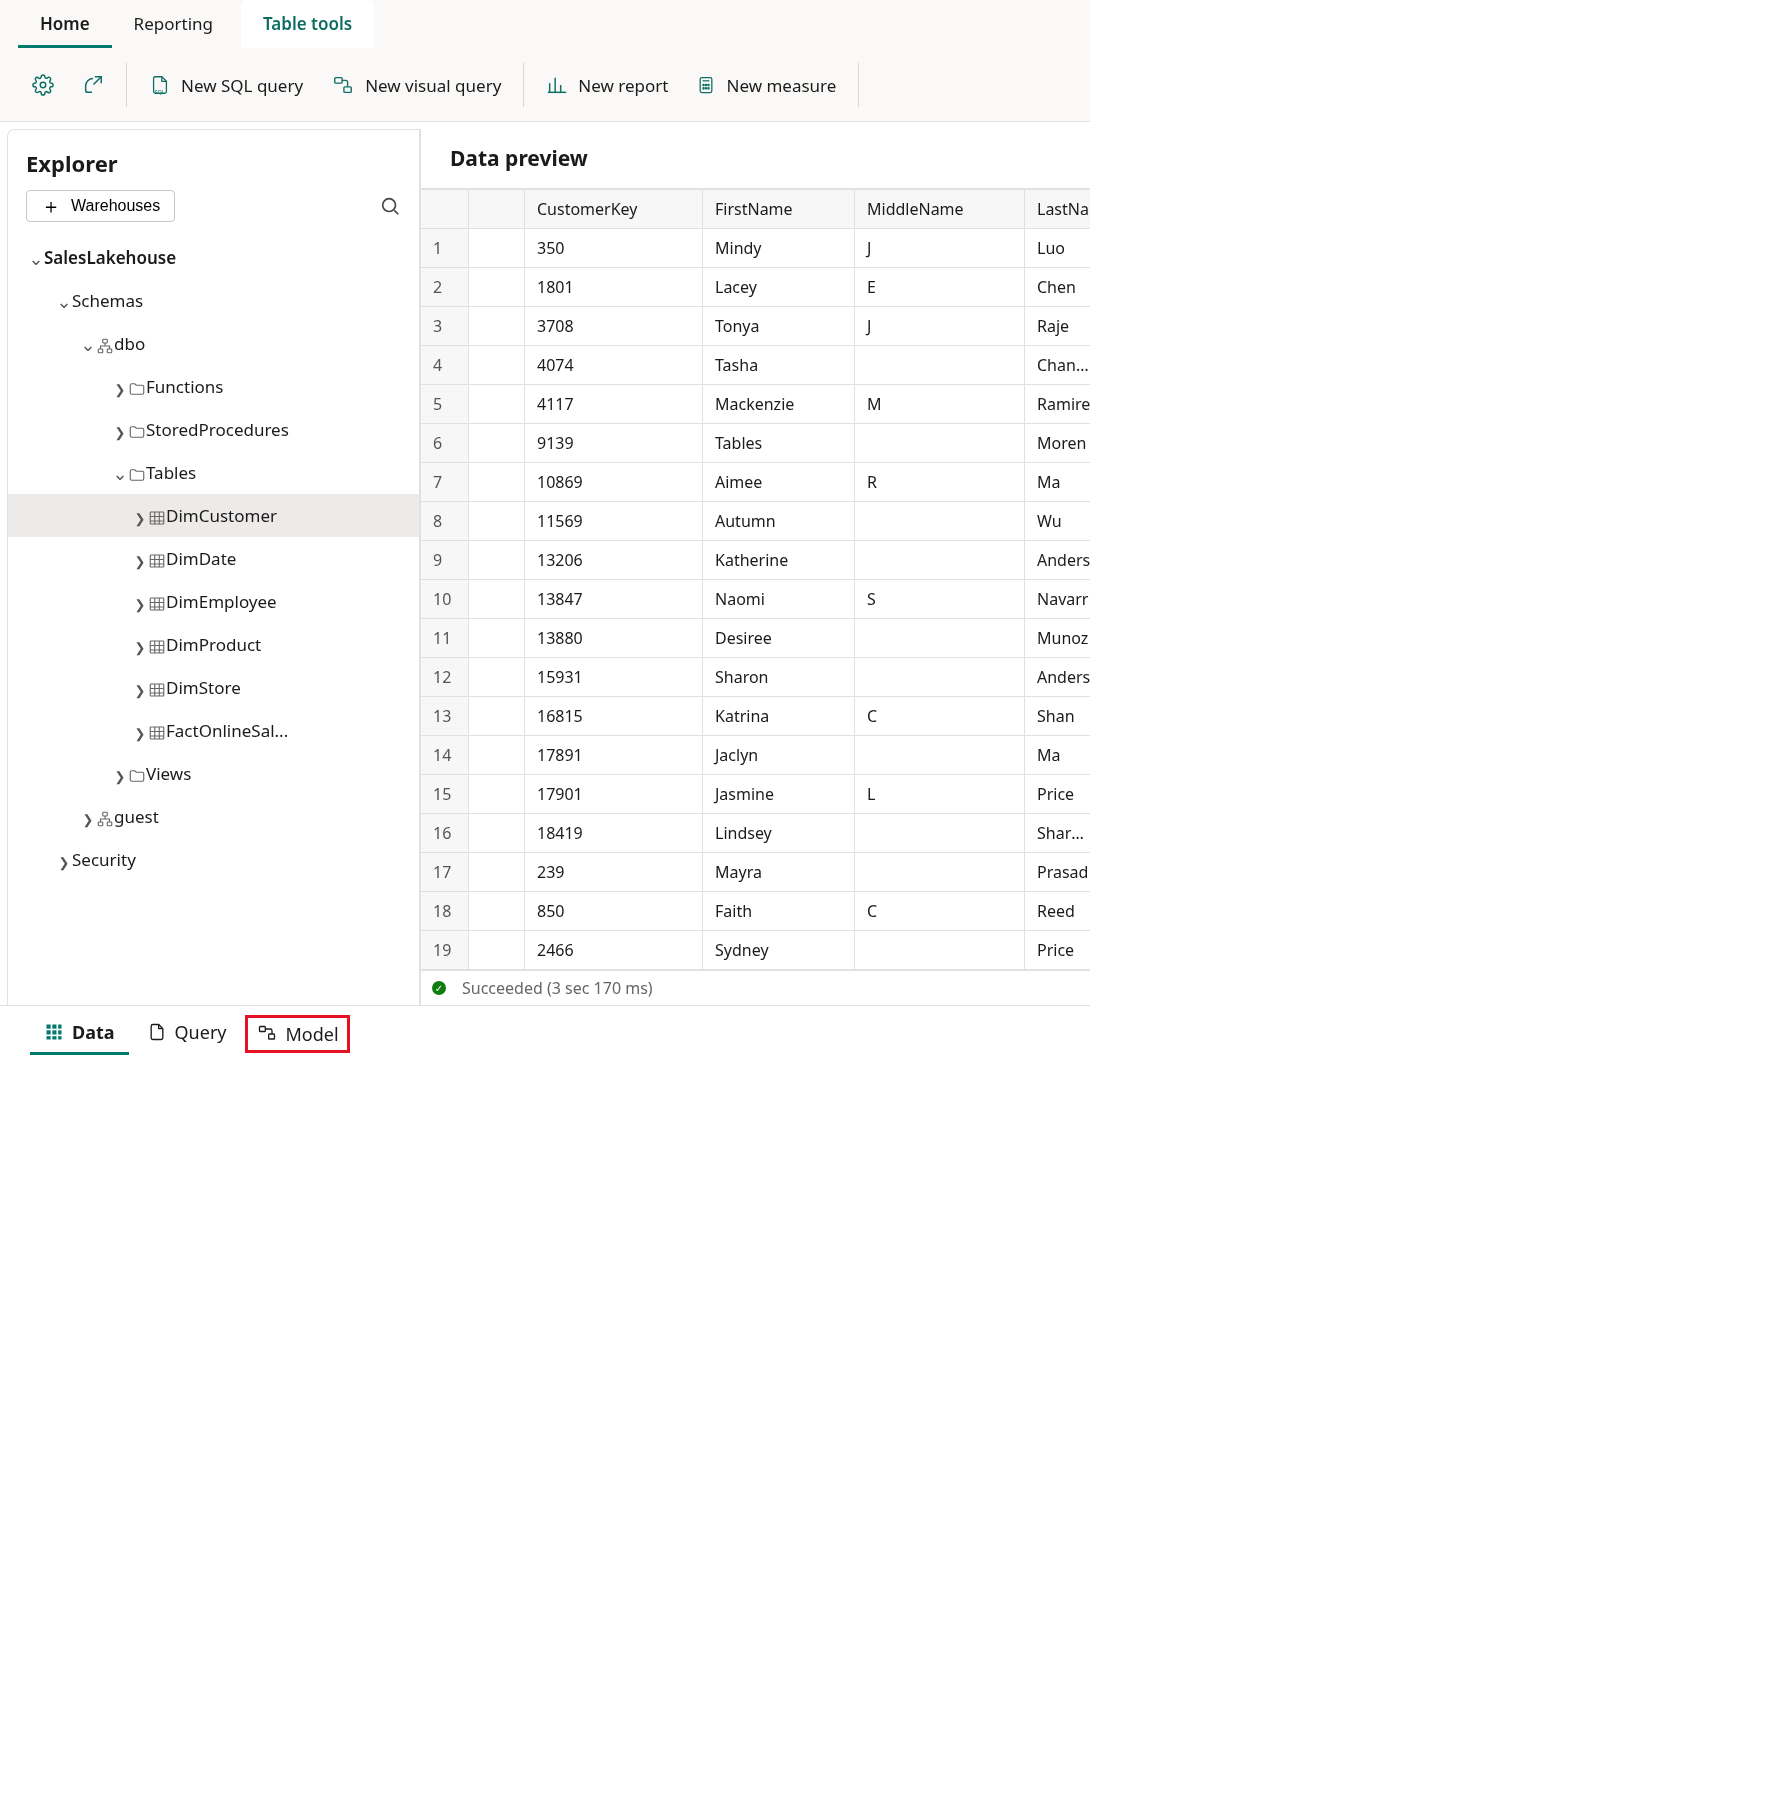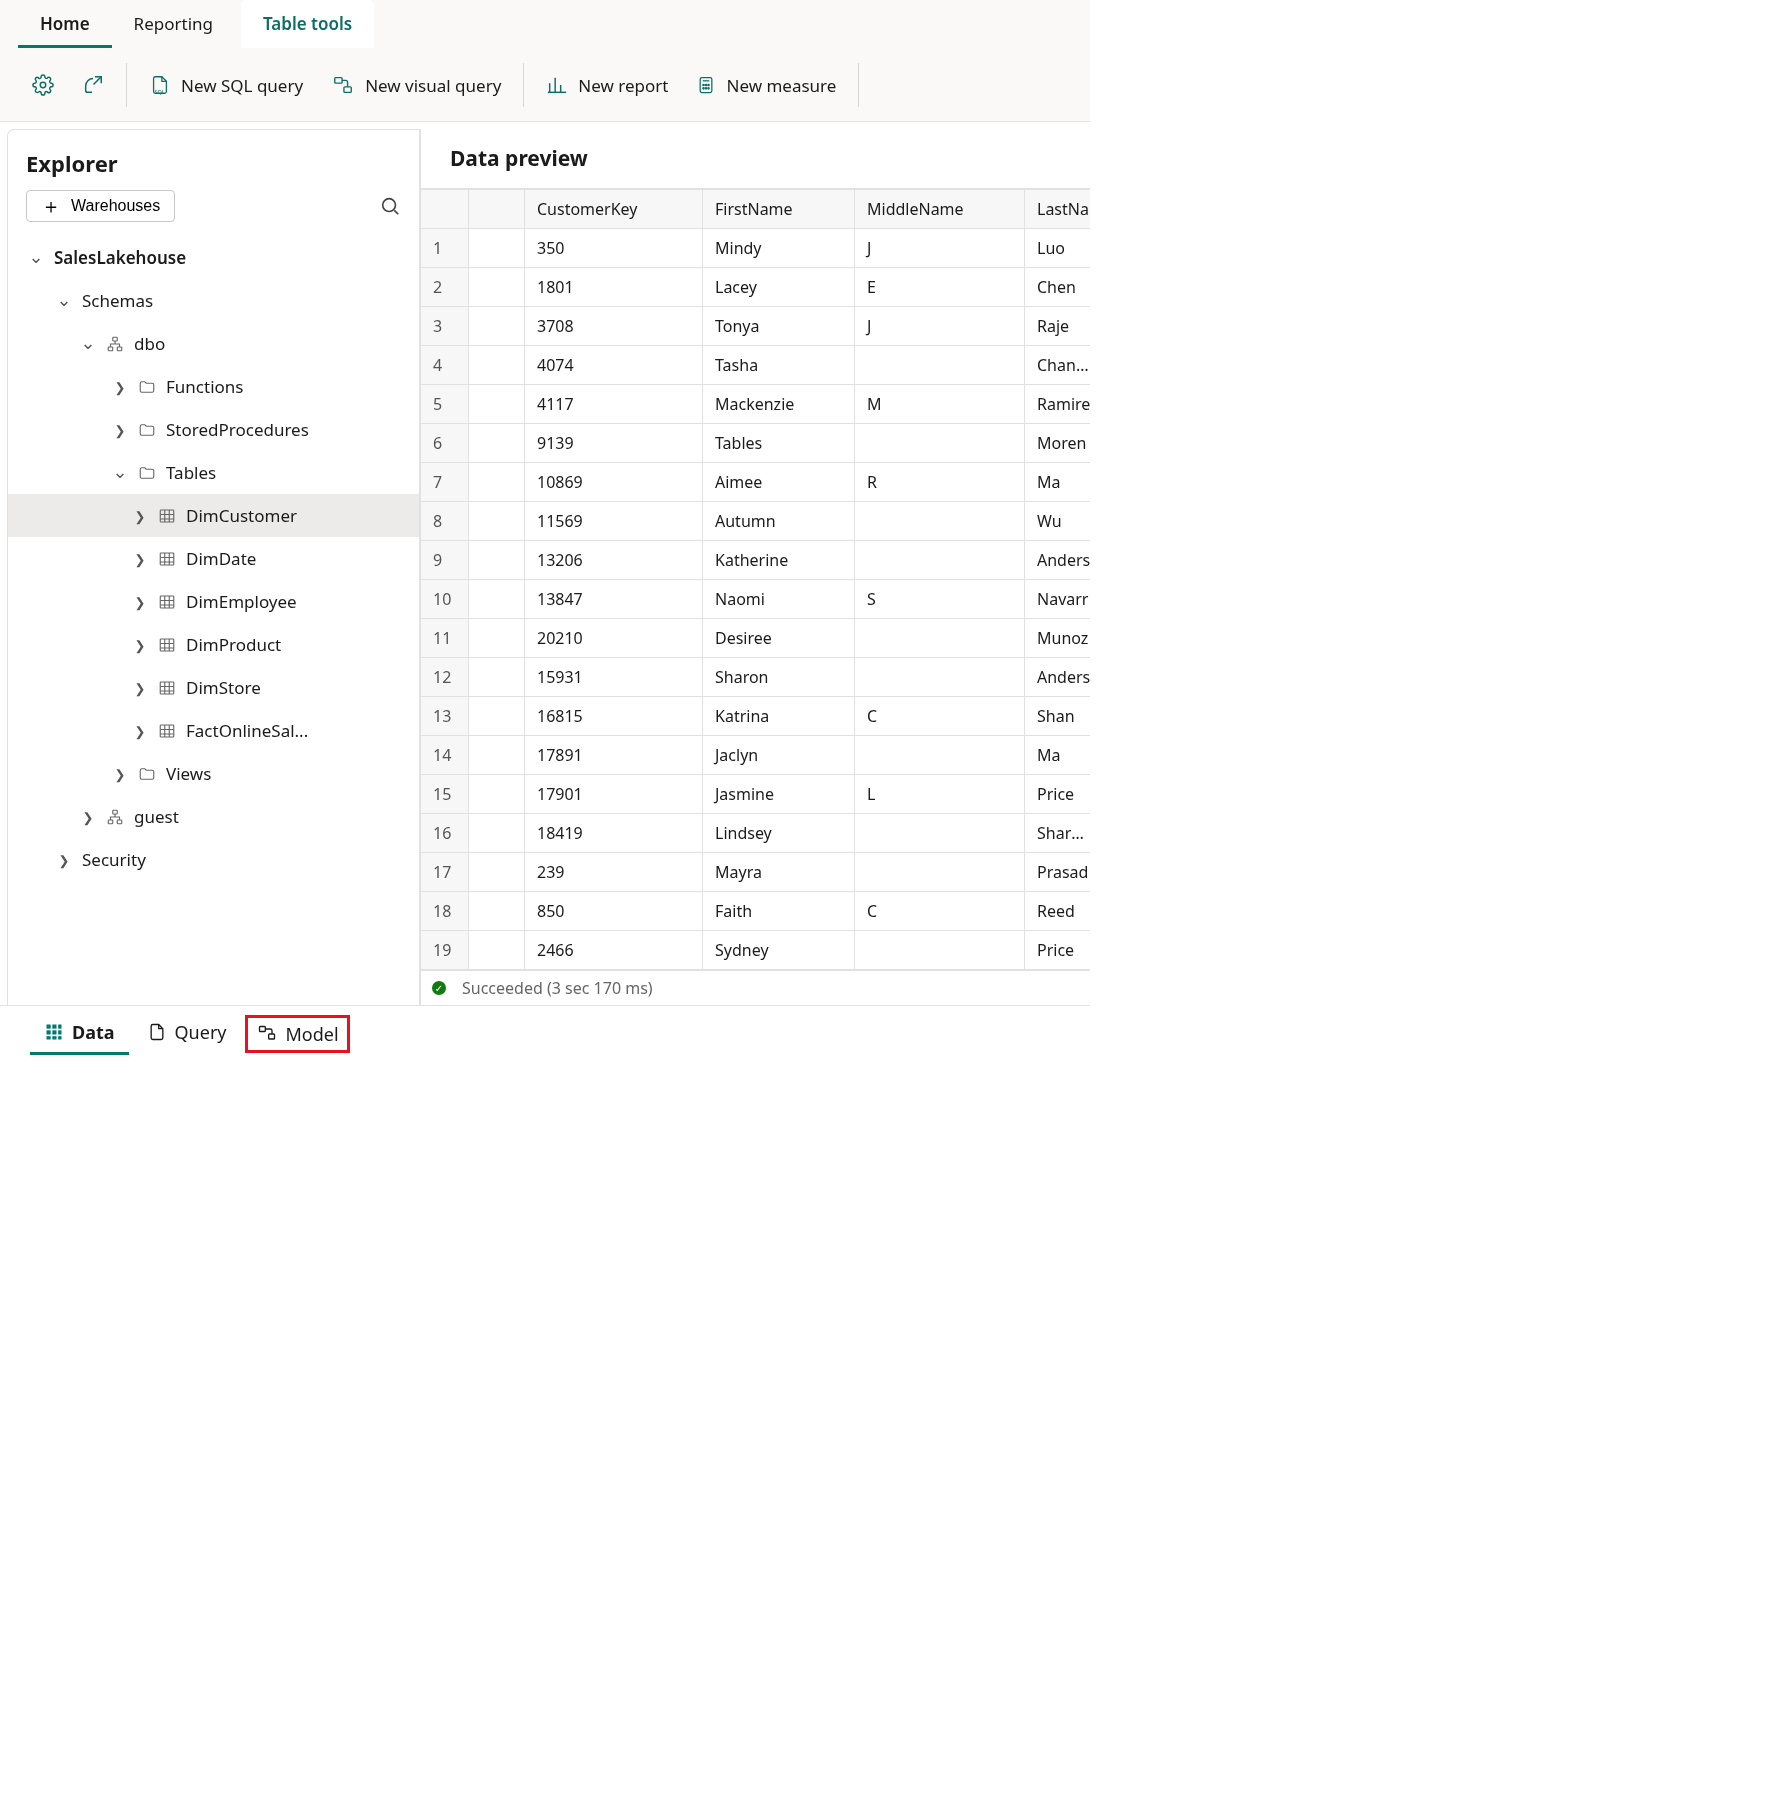--- a/index.html
+++ b/index.html
@@ -125,22 +125,21 @@
   }
   .tree {
     padding: 4px 0 6px 0;
     font-size: 17px;
     user-select: none;
     max-height: 760px;
     overflow: hidden;
   }
   .tree-row {
     display: flex;
-    align-items: center;
-    gap: 10px;
+    align-items: flex-end;
     padding: 10px 12px;
     cursor: pointer;
   }
   .tree-row.selected { background: var(--selected); }
   .chev {
     width: 16px;
     text-align: center;
     color: #555;
     font-size: 13px;
   }
@@ -580,21 +579,21 @@
               <td class="rownum">10</td>
               <td></td>
               <td>13847</td>
               <td>Naomi</td>
               <td>S</td>
               <td>Navarr</td>
             </tr>
             <tr>
               <td class="rownum">11</td>
               <td></td>
-              <td>20210</td>
+              <td>13880</td>
               <td>Desiree</td>
               <td></td>
               <td>Munoz</td>
             </tr>
             <tr>
               <td class="rownum">12</td>
               <td></td>
               <td>15931</td>
               <td>Sharon</td>
               <td></td>

